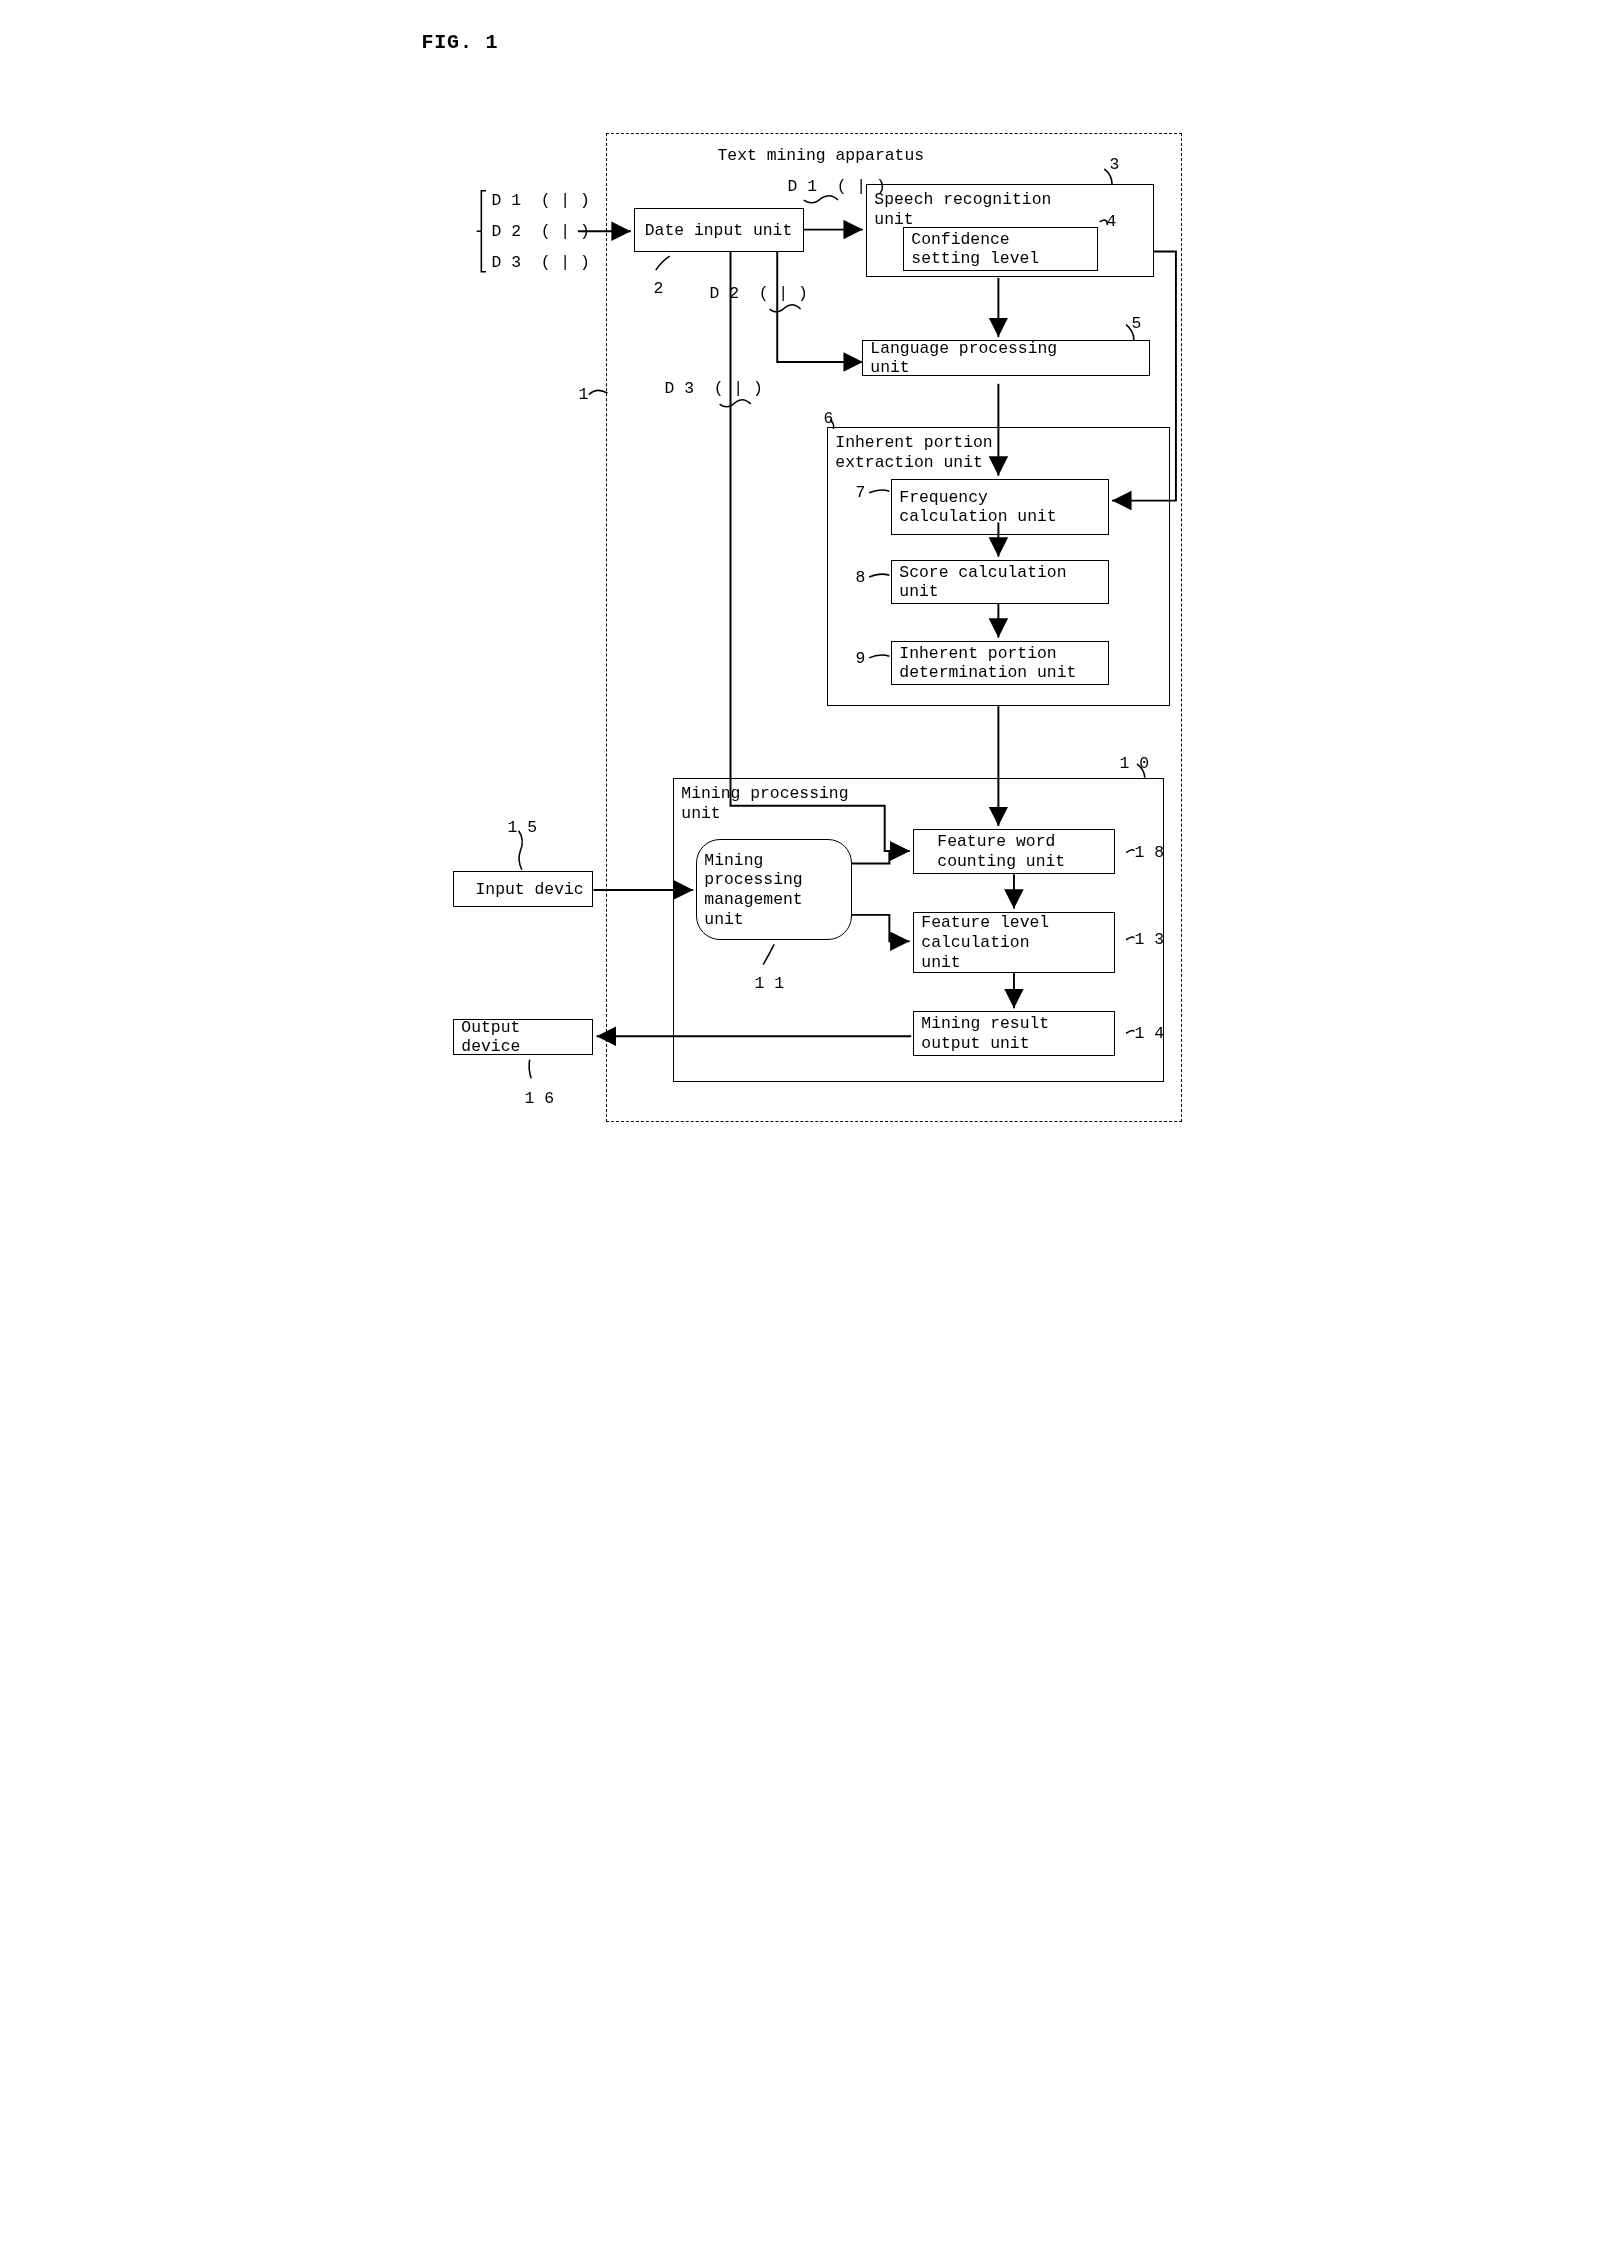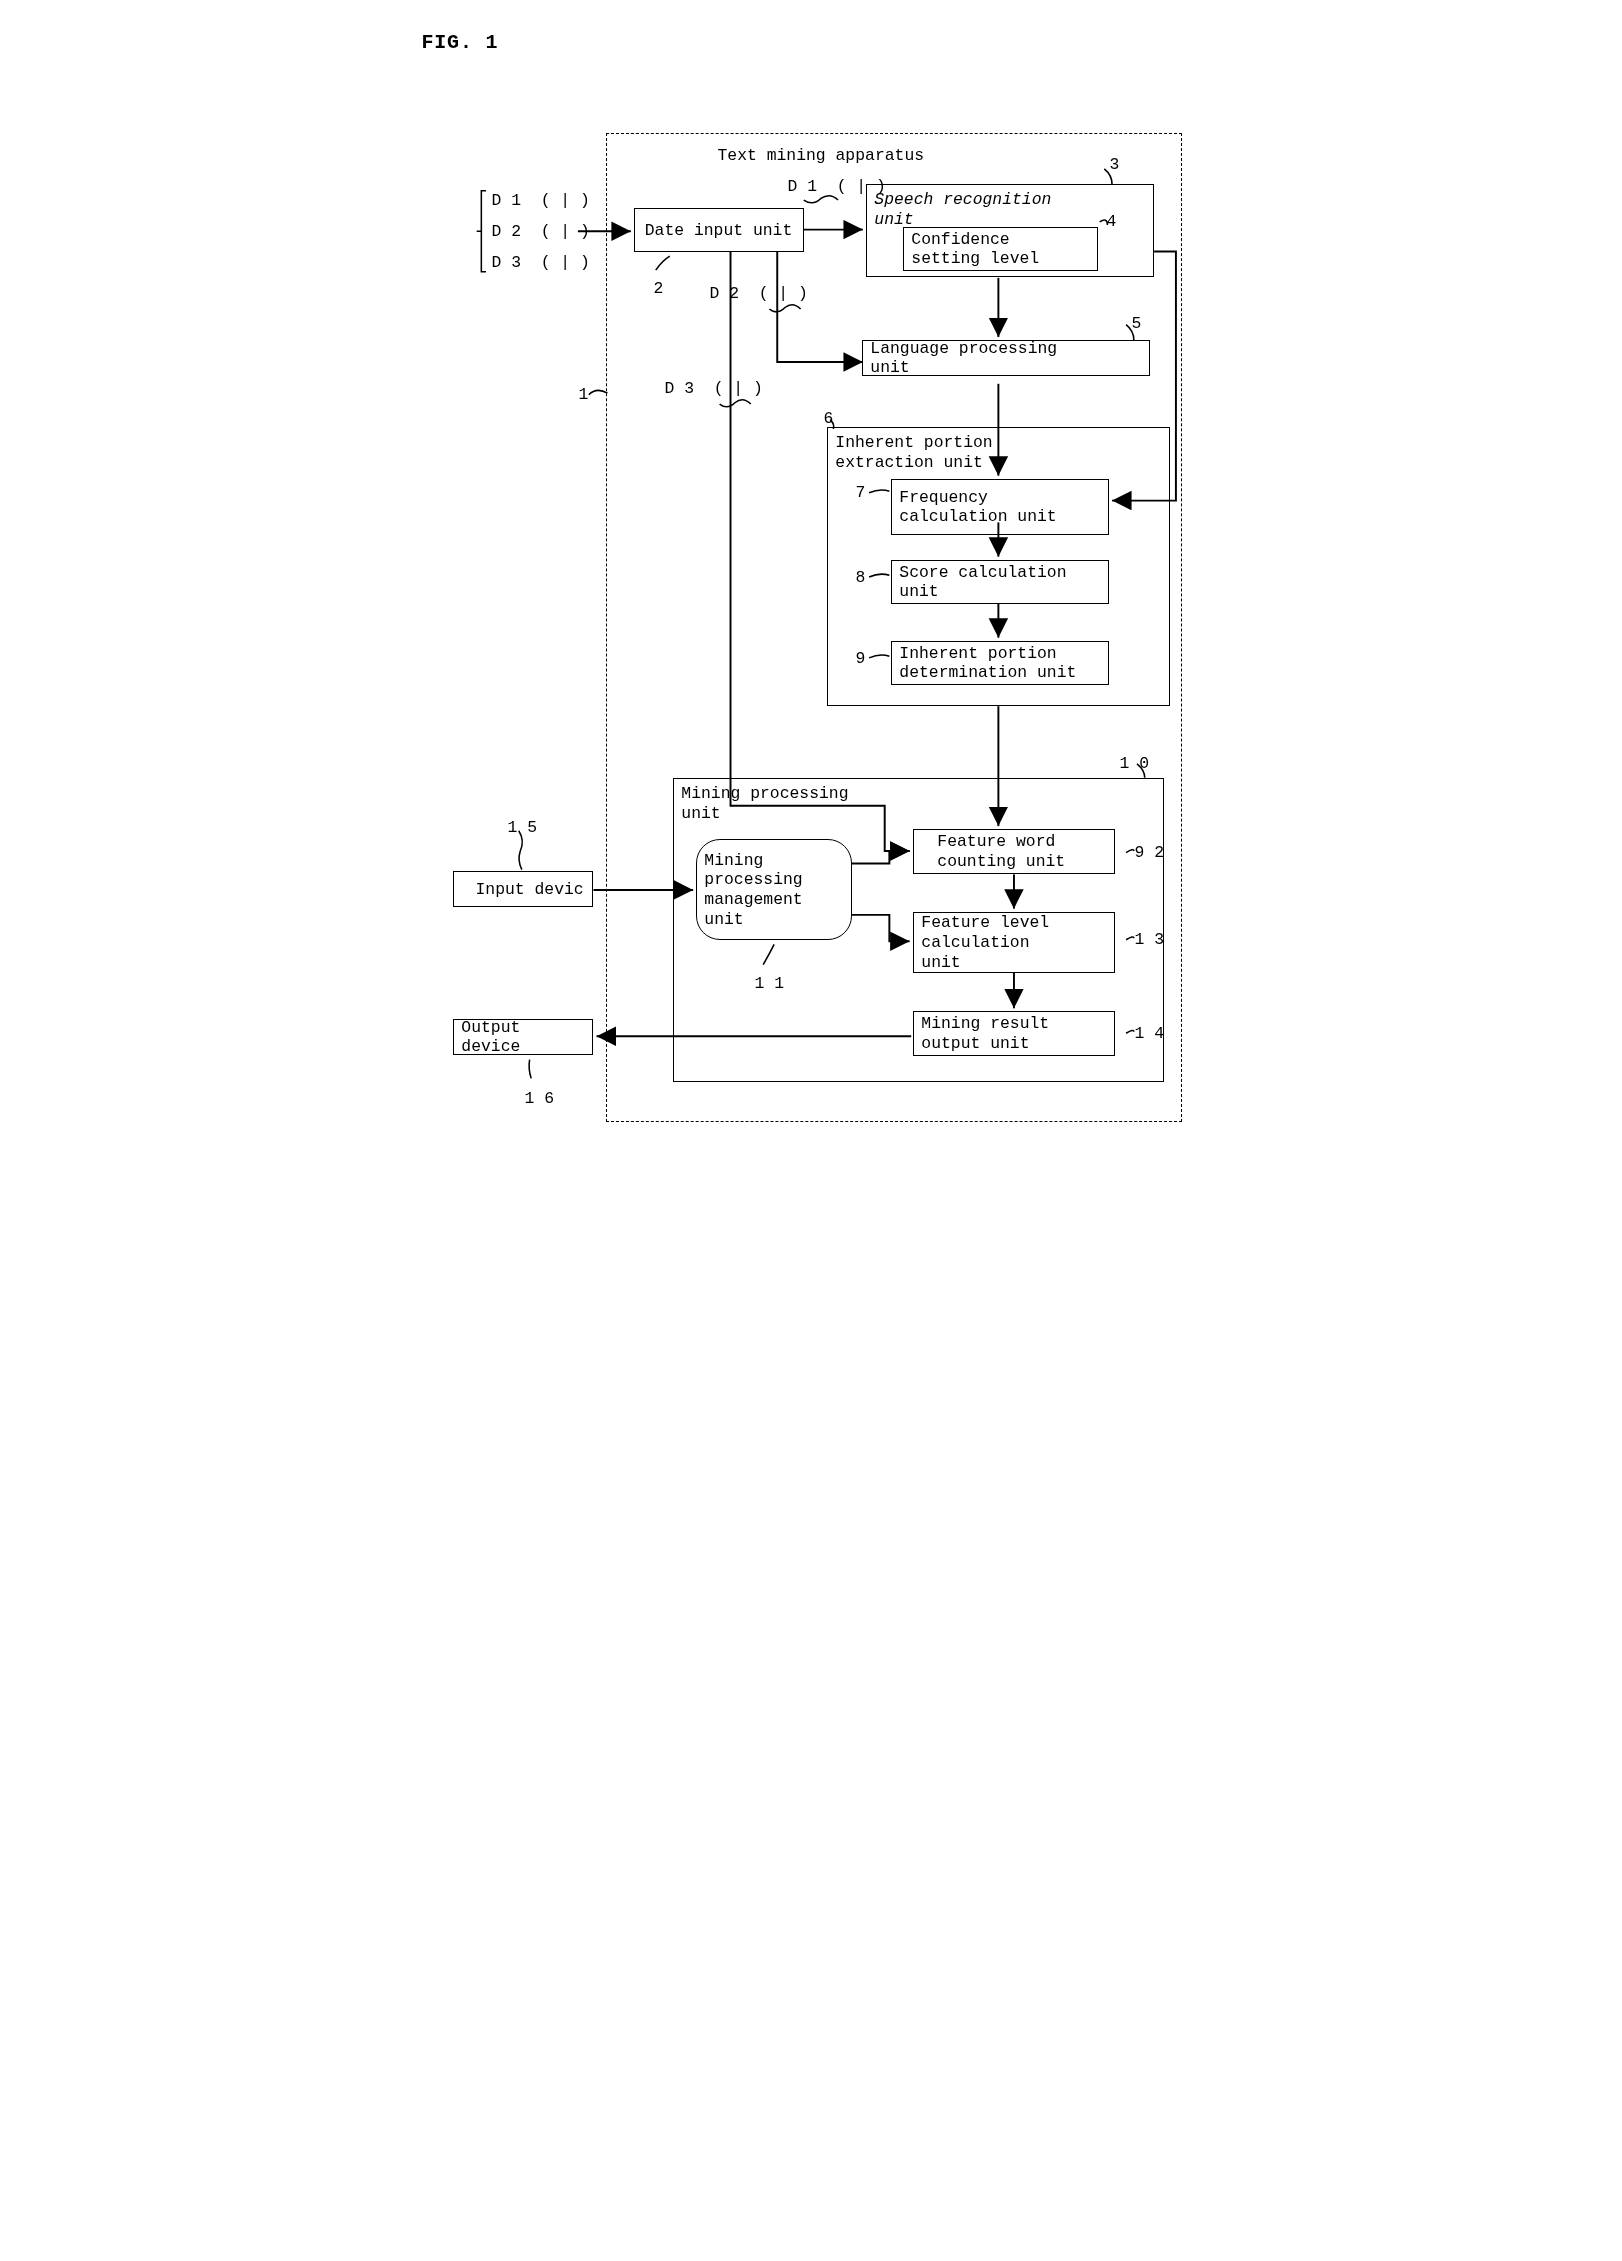--- a/index.html
+++ b/index.html
@@ -64,21 +64,21 @@
 
     <div class="label" style="left:70px; top:114px;">D 1  ( | )</div>
     <div class="label" style="left:70px; top:145px;">D 2  ( | )</div>
     <div class="label" style="left:70px; top:176px;">D 3  ( | )</div>
 
     <div class="solid-box" style="left:212px; top:131px; width:170px; height:44px; justify-content:center;">
       <span>Date input unit</span>
     </div>
 
     <div class="solid-box" style="left:444px; top:107px; width:288px; height:93px; align-items:flex-start;">
-      <span style="white-space:pre;font-style:italic;">Speech recognition
+      <span style="white-space:pre;">Speech recognition
 unit</span>
     </div>
 
     <div class="solid-box" style="left:481px; top:150px; width:195px; height:44px;">
       <span style="white-space:pre;">Confidence
 setting level</span>
     </div>
 
     <div class="solid-box" style="left:440px; top:263px; width:288px; height:36px;">
       <span style="white-space:pre;">Language processing
@@ -149,21 +149,21 @@
     <div class="num" style="left:232px; top:202px;">2</div>
     <div class="num" style="left:688px; top:78px;">3</div>
     <div class="num" style="left:685px; top:135px;">4</div>
     <div class="num" style="left:710px; top:237px;">5</div>
     <div class="num" style="left:402px; top:332px;">6</div>
     <div class="num" style="left:434px; top:406px;">7</div>
     <div class="num" style="left:434px; top:491px;">8</div>
     <div class="num" style="left:434px; top:572px;">9</div>
     <div class="num" style="left:698px; top:677px;">1 0</div>
     <div class="num" style="left:333px; top:897px;">1 1</div>
-    <div class="num" style="left:713px; top:766px;">9 2</div>
+    <div class="num" style="left:713px; top:766px;">1 8</div>
     <div class="num" style="left:713px; top:853px;">1 3</div>
     <div class="num" style="left:713px; top:947px;">1 4</div>
     <div class="num" style="left:86px; top:741px;">1 5</div>
     <div class="num" style="left:103px; top:1012px;">1 6</div>
 
     <svg width="779" height="1059" viewBox="0 0 1000 1360">
       <defs>
         <marker id="ah" markerWidth="12" markerHeight="12" refX="10" refY="5" orient="auto">
           <path d="M0,0 L10,5 L0,10 z" class="arrowhead"></path>
         </marker>

